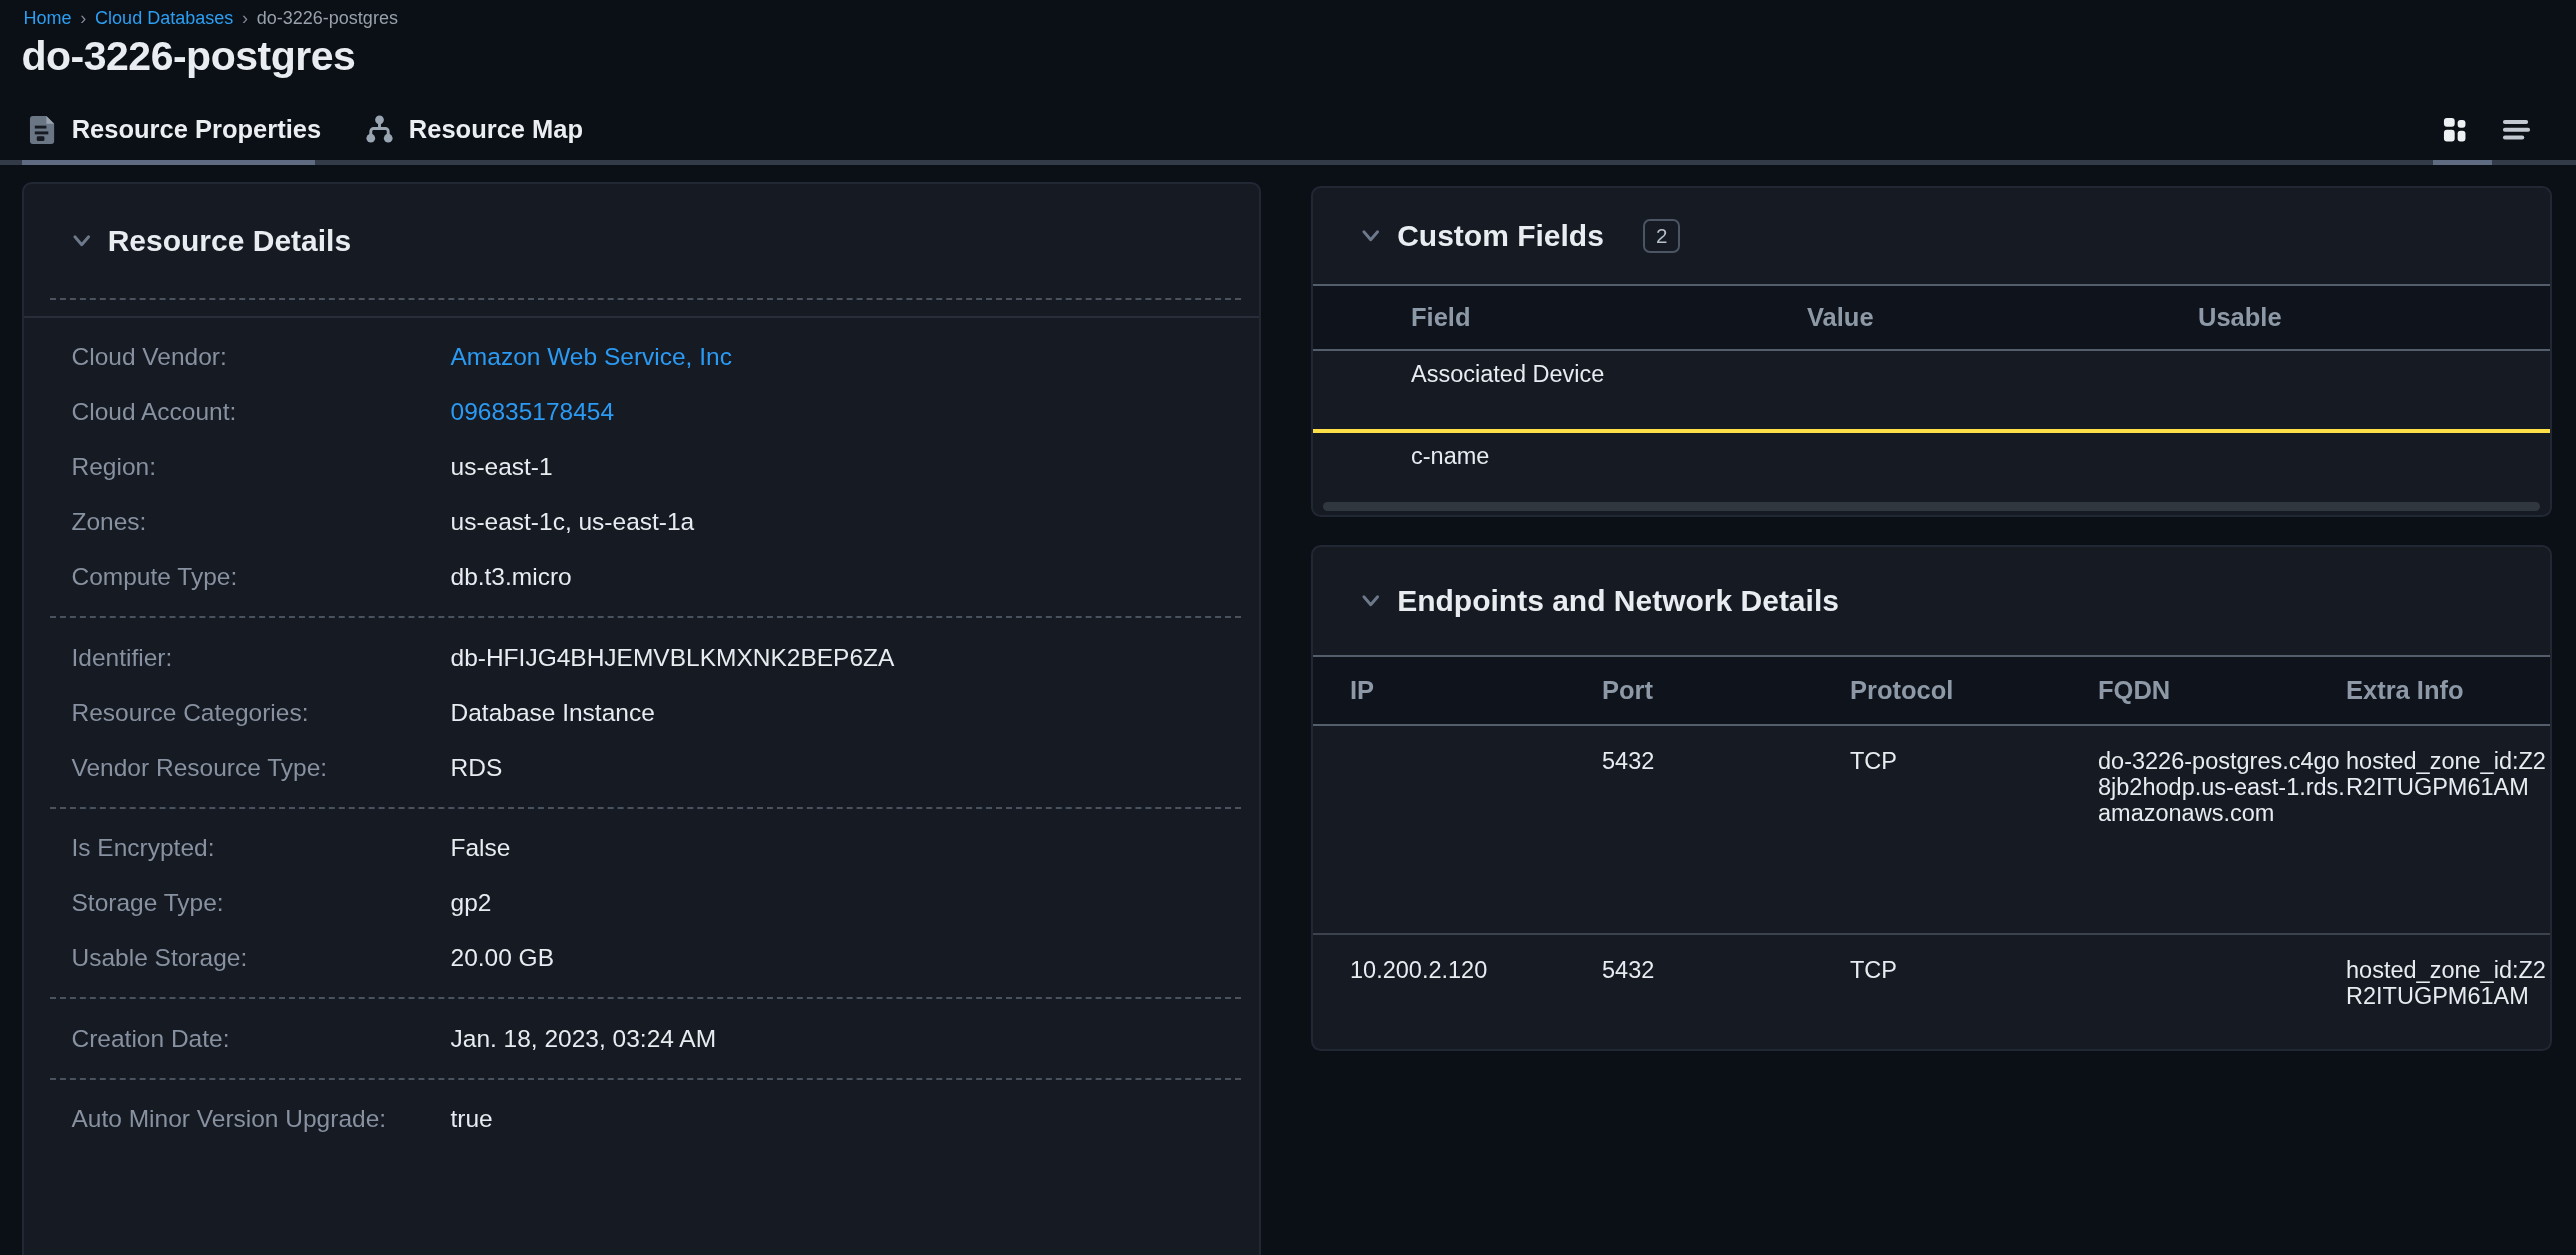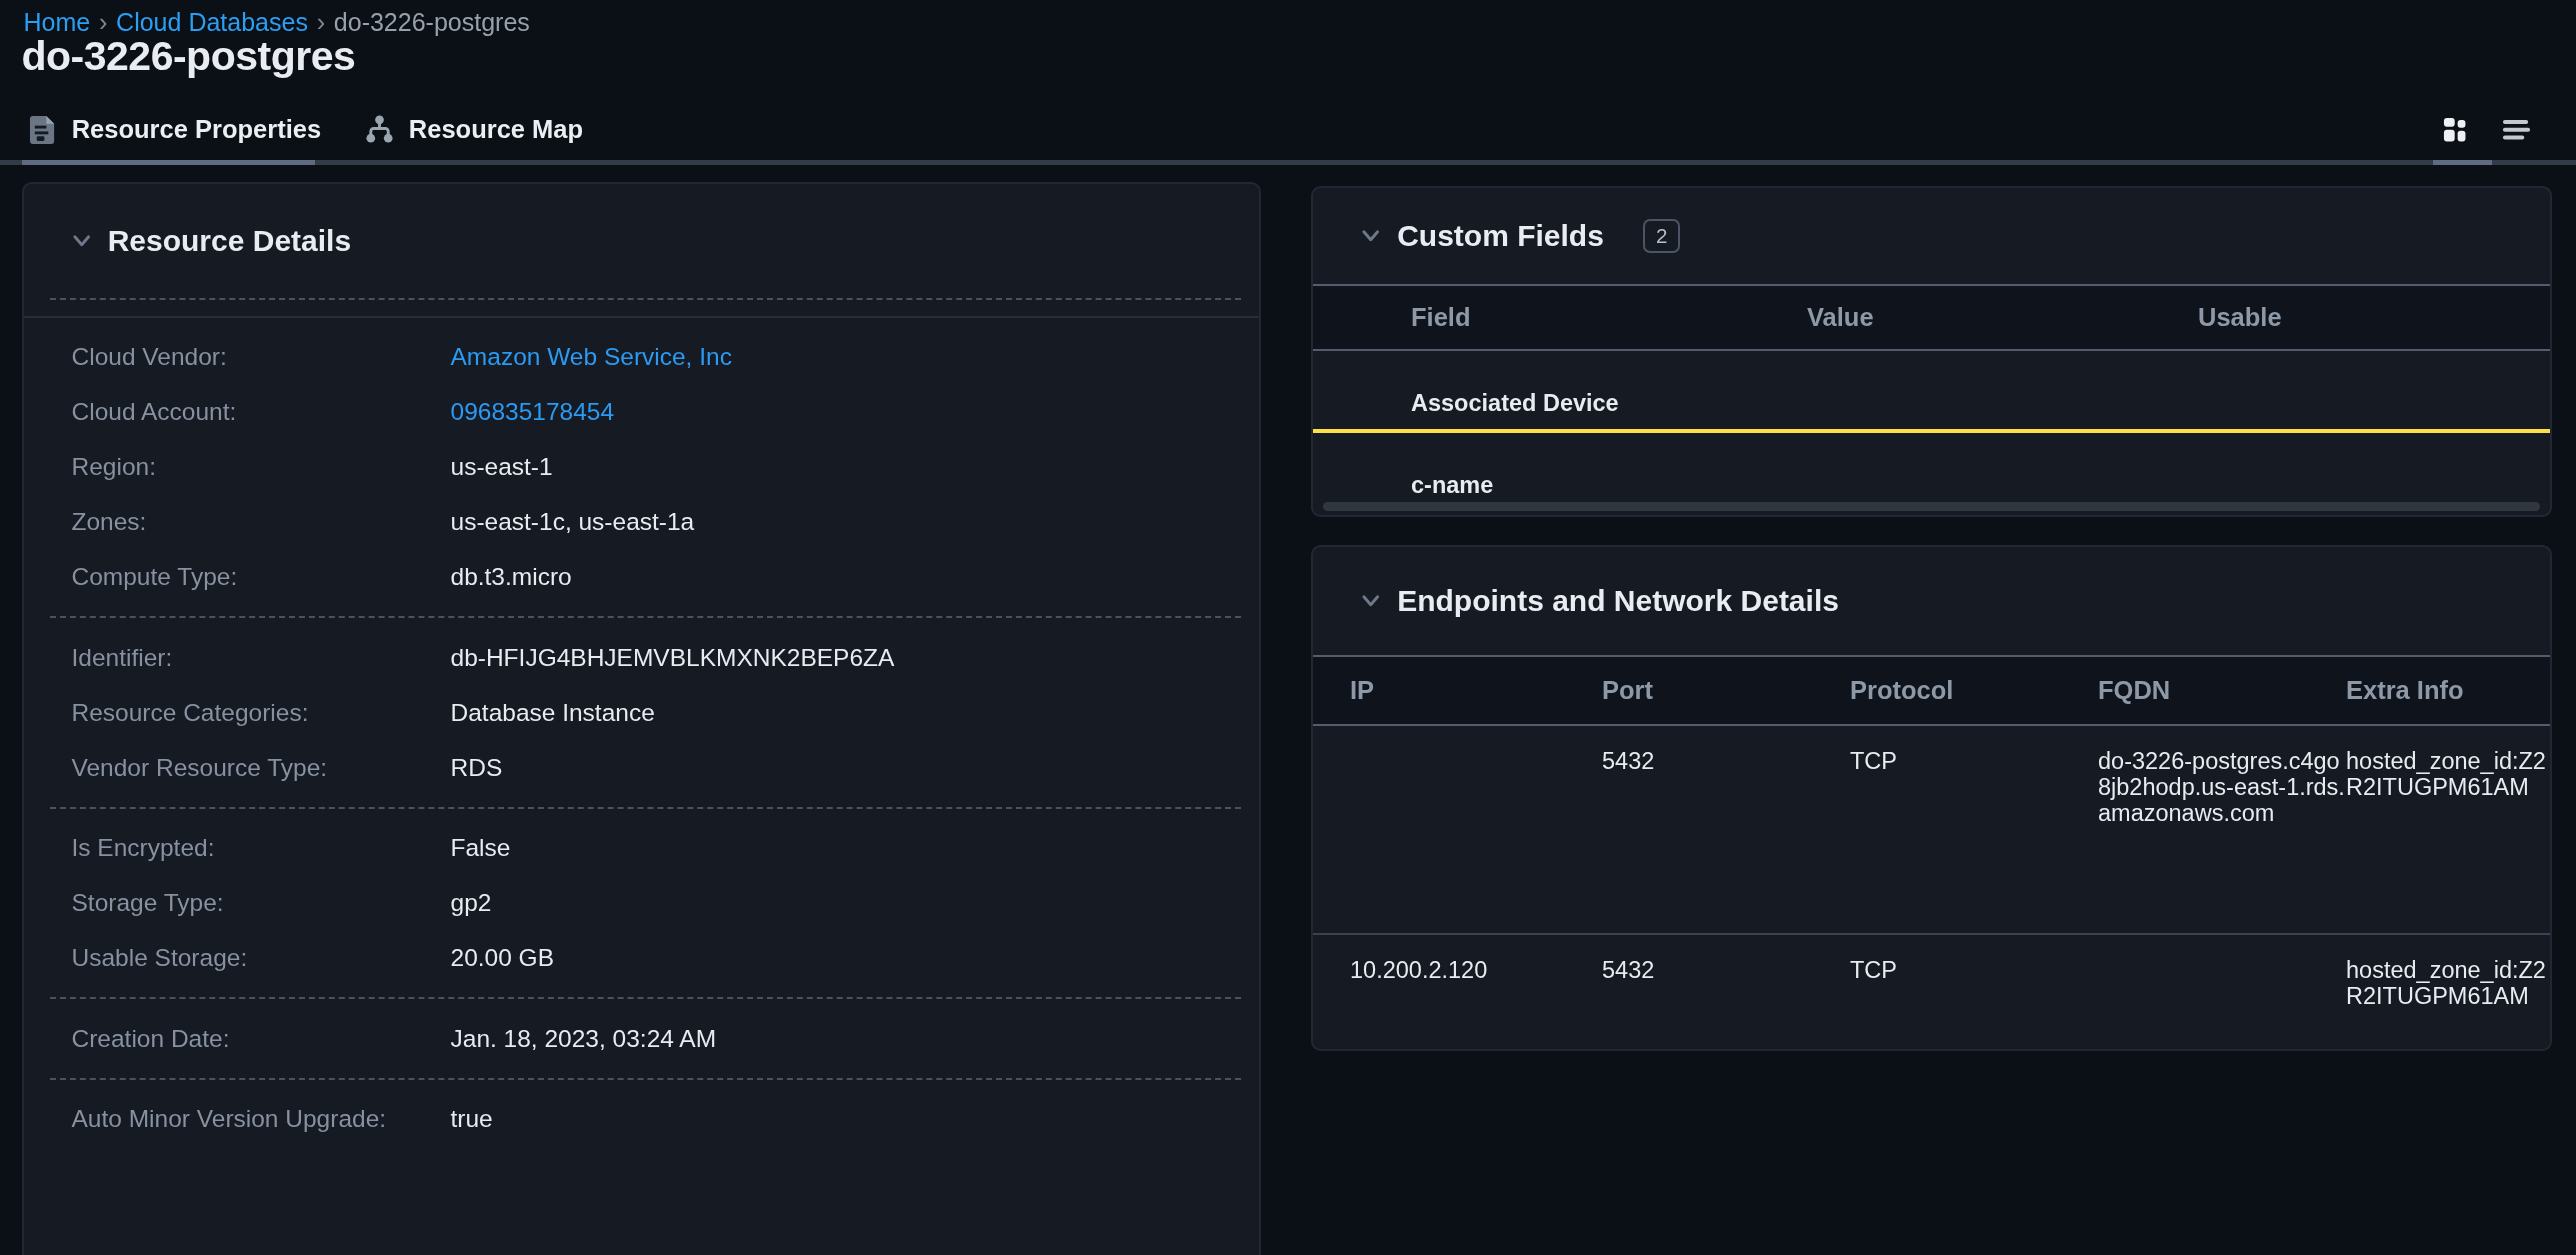--- a/index.html
+++ b/index.html
@@ -2,21 +2,21 @@
 <html><head>
 <meta charset="utf-8">
 <style>
   html,body{margin:0;padding:0;background:#0b0f16;}
   .page{
     position:relative;width:2576px;height:1256px;overflow:hidden;
     background:#0b0f16;color:#e8ebef;
     font-family:"Liberation Sans","DejaVu Sans",sans-serif;
   }
   
-  .breadcrumb{position:absolute;left:23.5px;top:7.8px;font-size:25px;display:flex;gap:8.8px;align-items:center;}
+  .breadcrumb{position:absolute;left:23.5px;top:7.8px;font-size:18px;display:flex;gap:8.8px;align-items:center;}
   .bc-link{color:#2b9ff2;cursor:pointer;}
   .bc-sep{color:#7e8894;}
   .bc-current{color:#98a1ab;}
   
   .page-title{position:absolute;left:21.5px;top:33px;font-size:41px;font-weight:bold;color:#e9ecf0;letter-spacing:-0.5px;}
   
   .tabbar{position:absolute;left:0;top:98px;width:2576px;height:67px;}
   .tab-track{position:absolute;left:0;top:62px;width:2576px;height:4.9px;background:#343b48;}
   .tab-thumb{position:absolute;top:62px;height:4.9px;background:#5e6b81;}
   .thumb-props{left:21.5px;width:293px;}
@@ -57,21 +57,21 @@
     background:#0f141c;border-top:2px solid #545d6b;border-bottom:2px solid #545d6b;
     display:flex;align-items:center;box-sizing:border-box;
   }
   .thead .th{font-size:25.5px;font-weight:bold;color:#8d99a7;}
   .cf-grid{display:flex;padding-left:98px;}
   .cf-c1{width:396px;flex:0 0 396px;}
   .cf-c2{width:391px;flex:0 0 391px;}
   .cf-c3{flex:1;}
   .card-cf .thead{height:67px;}
   .cf-row{display:flex;align-items:flex-start;padding-left:98px;height:78px;padding-top:0;box-sizing:border-box;}
-  .cf-row .cell{font-size:23.5px;color:#e8ebef;padding-top:39px;font-weight:bold;}
+  .cf-row .cell{font-size:23.5px;color:#e8ebef;padding-top:10px;}
   .cf-row + .cf-row{border-top:4px solid #fde047;}
   .cf-row:first-of-type{height:78px;}
   .hscroll{position:absolute;left:9.8px;right:9.8px;bottom:3.9px;height:8.8px;background:#31373f;border-radius:4.9px;}
   .ep-grid{display:flex;padding-left:37px;}
   .ep-c{flex:0 0 248px;width:248px;}
   .ep-c.ip{flex:0 0 252px;width:252px;}
   .ep-c.last{flex:1;}
   .card-ep .thead{height:71px;}
   .ep-row{display:flex;align-items:flex-start;padding-left:37px;box-sizing:border-box;}
   .ep-row .cell{font-size:23.5px;line-height:26.4px;color:#e8ebef;padding-top:21.5px;}

